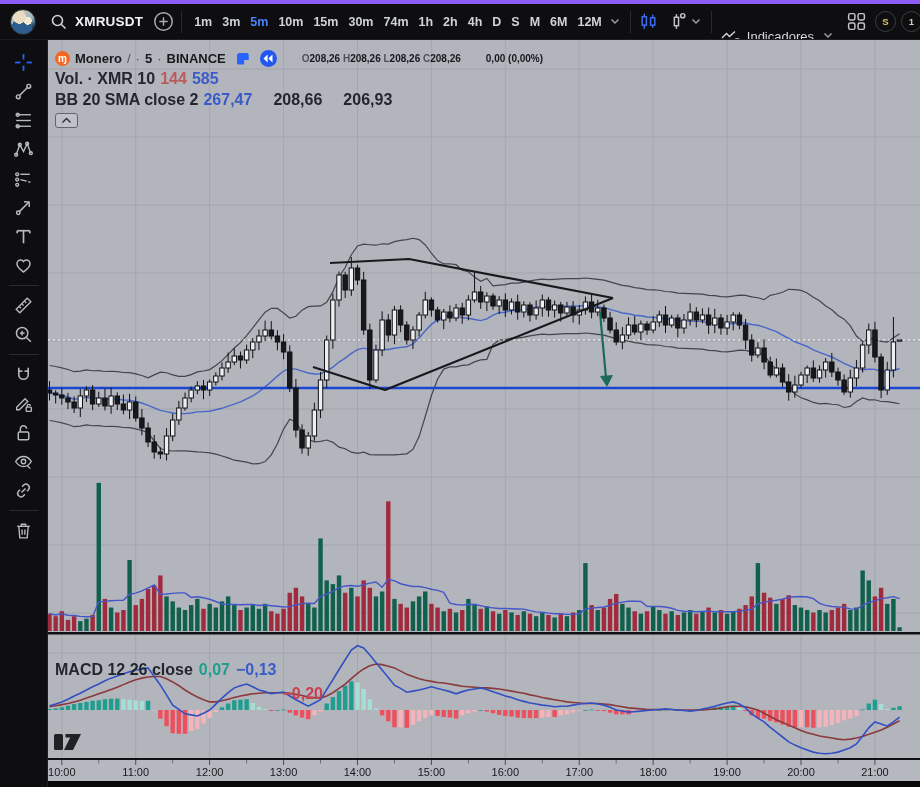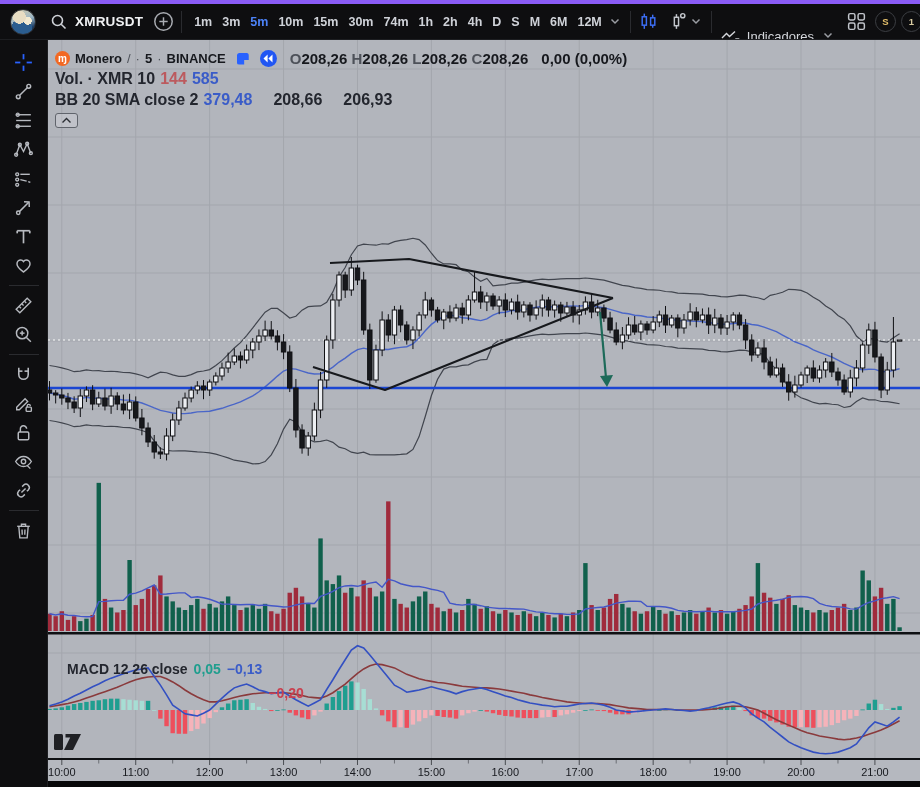--- a/index.html
+++ b/index.html
@@ -38,29 +38,29 @@
 
   
   #chart-wrap{position:absolute;left:48px;top:40px;width:872px;height:747px;background:#b2b5bc;}
   #chart-svg{position:absolute;left:0;top:0;}
 
   
   #legend{position:absolute;left:7px;top:9px;color:#16181d;}
   .lrow{display:flex;align-items:center;gap:5px;height:19px;}
   #legend-row1{font-size:13px;font-weight:600;}
   #legend-row1 .dim{color:#4d5159;font-weight:500;}
-  .ohlc{font-size:15px;font-weight:600;margin-left:8px;text-align:center;}
+  .ohlc{font-size:10px;font-weight:600;margin-left:20px;text-align:center;}
   .ohlc b{font-weight:600;}
   #legend-row2,#legend-row3{font-size:16px;font-weight:600;color:#23262e;height:21px;}
   .val-red{color:#bc5a5e;}
   .val-blue{color:#3a5cc8;}
   .val-dark{color:#23262e;padding-left:16px;}
   #collapse-btn{margin-top:3px;width:23px;height:15px;border:1px solid #60646c;border-radius:3px;
     background:rgba(235,236,240,.25);display:flex;align-items:center;justify-content:center;}
-  #macd-legend{position:absolute;left:19px;top:597px;font-size:14px;font-weight:600;color:#23262e;
+  #macd-legend{position:absolute;left:7px;top:597px;font-size:16px;font-weight:600;color:#23262e;
     display:flex;gap:6px;align-items:center;text-align:right;}
   .val-teal{color:#1f9e8e;}
   .val-crimson{color:#c9404f;margin-top:48px;}
   #monero-logo{width:15px;height:15px;border-radius:50%;background:#f26822;color:#fff;font-size:10px;
     font-weight:700;display:flex;align-items:center;justify-content:center;line-height:1;}
   #flag-icon{width:12px;height:12px;background:#2962ff;border-radius:2.5px;margin-left:6px;
     clip-path:polygon(0 0,100% 0,100% 62%,62% 62%,62% 100%,0 100%);}
   #rewind-icon{width:17px;height:17px;border-radius:50%;background:#2156f3;margin-left:6px;
     display:flex;align-items:center;justify-content:center;}
   #tv-logo{position:absolute;left:6px;top:690px;opacity:.92;}
@@ -965,34 +965,34 @@
         <span class="ohlc" id="ohlc-values"><span style="color: rgb(77, 81, 89);">O</span><b>208,26 </b><span style="color: rgb(77, 81, 89);">H</span><b>208,26 </b><span style="color: rgb(77, 81, 89);">L</span><b>208,26 </b><span style="color: rgb(77, 81, 89);">C</span><b>208,26 </b></span>
         <span class="ohlc">0,00 (0,00%)</span>
       </div>
       <div class="lrow" id="legend-row2">
         <span>Vol. · XMR 10</span>
         <span class="val-red">144</span>
         <span class="val-blue">585</span>
       </div>
       <div class="lrow" id="legend-row3">
         <span>BB 20 SMA close 2</span>
-        <span class="val-blue">379,48</span>
+        <span class="val-blue">267,47</span>
         <span class="val-dark">208,66</span>
         <span class="val-dark">206,93</span>
       </div>
       <div id="collapse-btn">
         <svg width="11" height="7" viewBox="0 0 11 7" fill="none" stroke="#2a2d33" stroke-width="1.4">
             <path d="M1.5 5.5L5.5 1.5 9.5 5.5"></path>
           </svg>
       </div>
     </div>
 
     <div id="macd-legend">
       <span>MACD 12 26 close</span>
-      <span class="val-teal">0,05</span>
+      <span class="val-teal">0,07</span>
       <span class="val-blue">−0,13</span>
       <span class="val-crimson">−0,20</span>
     </div>
 
     <div id="tv-logo">
       <svg width="36" height="24" viewBox="0 0 36 24" fill="#141519">
         <rect x="0" y="4" width="9" height="16" rx="1.5"></rect>
         <path d="M11.5 4h15.5l-8 16h-9l6.2-12.4h-4.7z"></path>
       </svg>
     </div>

